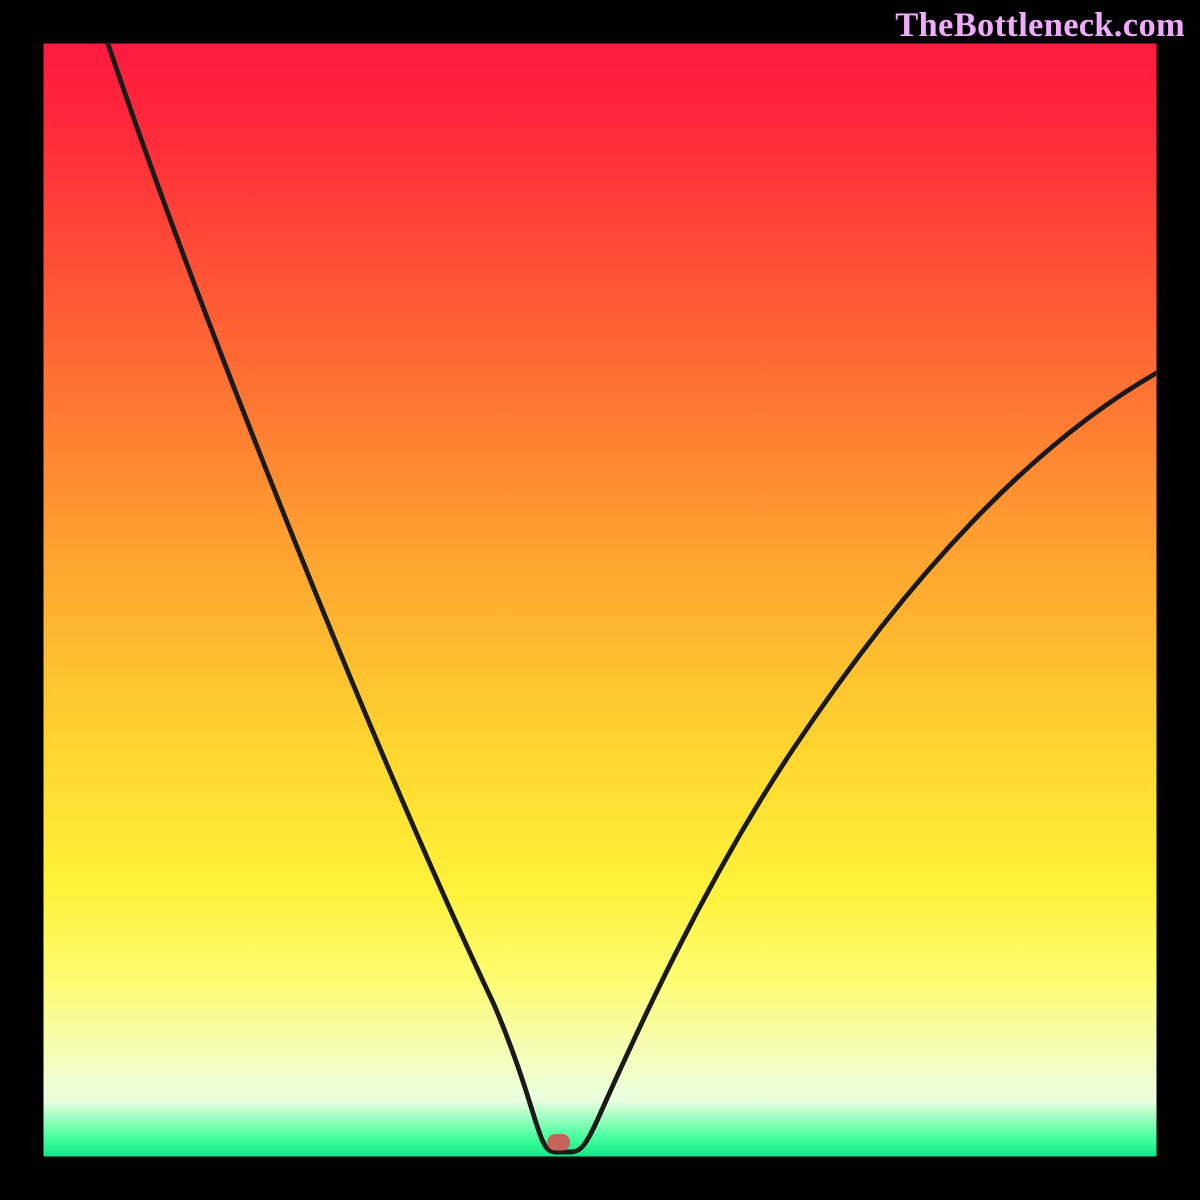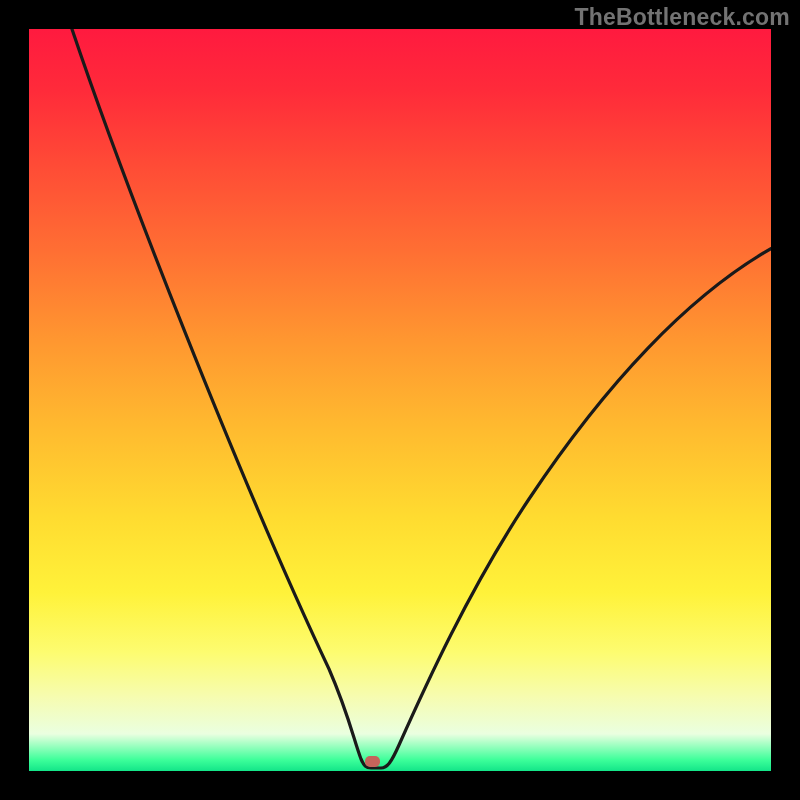--- a/index.html
+++ b/index.html
@@ -37,24 +37,24 @@
       #f6fcb0 90%,
       #eaffe0 95%,
       #3dff9a 98.5%,
       #13e589 100%
     );
   }
   .watermark {
     position: absolute;
     top: 4px;
     right: 10px;
-    font-family: Liberation Sans, sans-serif;
+    font-family: Liberation Serif, serif;
     font-size: 23px;
     font-weight: 600;
-    color: #737373;
+    color: #f0abfc;
     letter-spacing: 0.2px;
     user-select: none;
   }
   svg.curve {
     position: absolute;
     left: 0;
     top: 0;
     width: 742px;
     height: 742px;
   }

